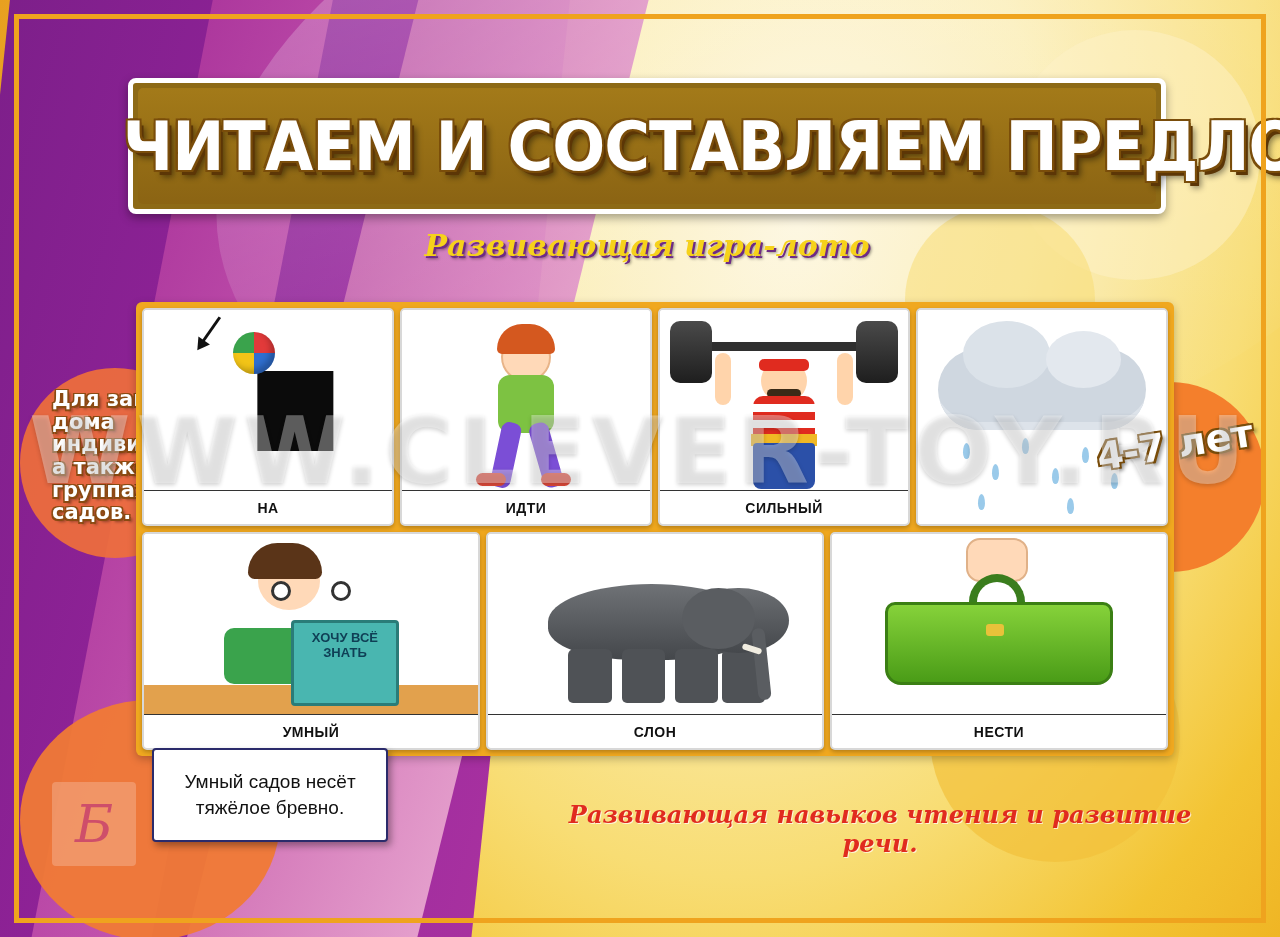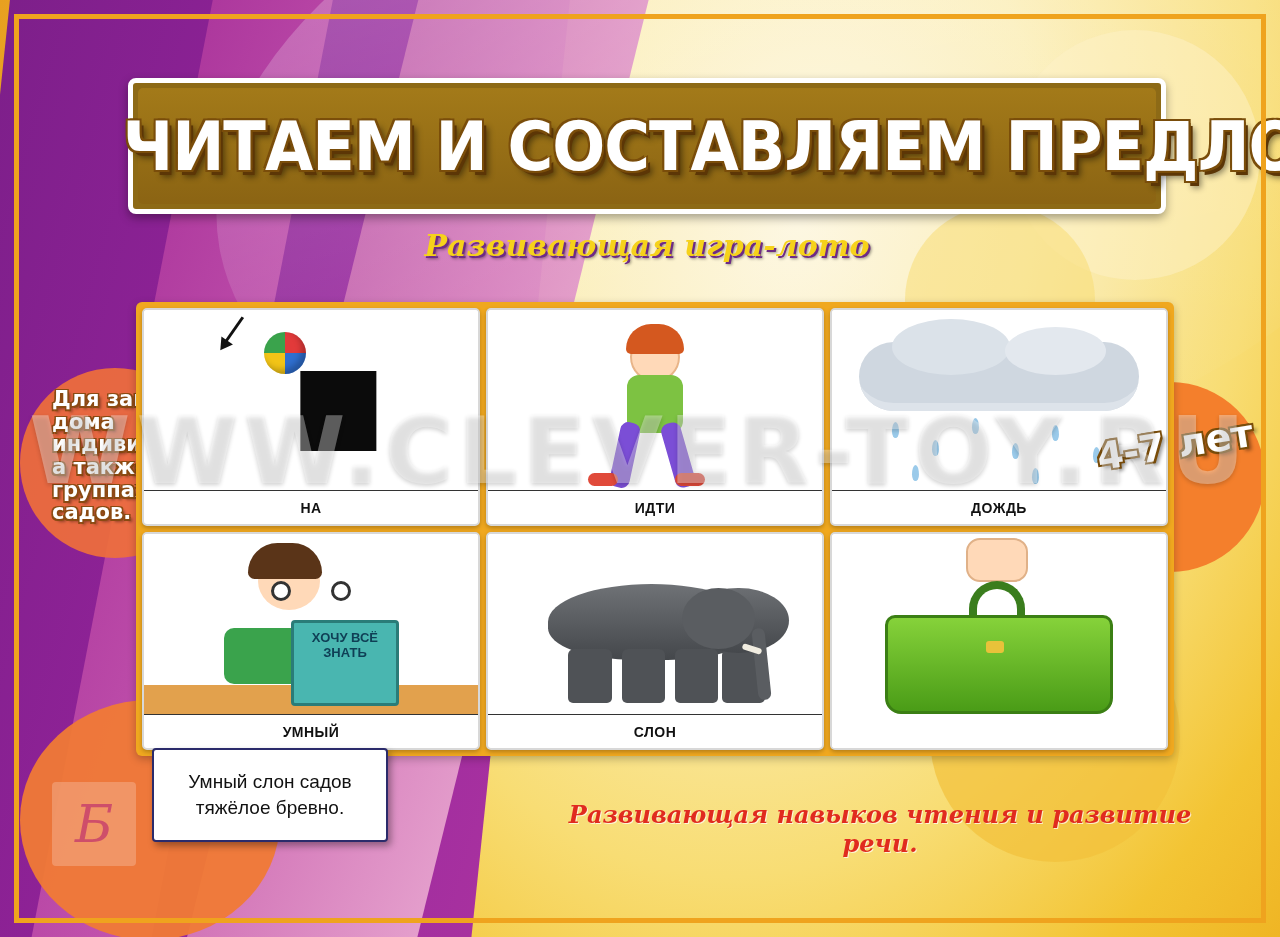--- a/index.html
+++ b/index.html
@@ -399,36 +399,53 @@
             <div class="boy-body"></div>
             <div class="boy-leg l"></div>
             <div class="boy-leg r"></div>
             <div class="boy-shoe" style="left:30%"></div>
             <div class="boy-shoe" style="left:56%"></div>
           </div>
         </div>
         <div class="card-label">ИДТИ</div>
       </div>
 
+      <div class="card">
+        <div class="card-art">
+          <div class="art">
+            <div class="sm-bar"></div>
+            <div class="sm-plate" style="left:4%"></div>
+            <div class="sm-plate" style="right:4%"></div>
+            <div class="sm-arm" style="left:22%"></div>
+            <div class="sm-arm" style="right:22%"></div>
+            <div class="sm-head"></div>
+            <div class="sm-band"></div>
+            <div class="sm-mous"></div>
+            <div class="sm-body"></div>
+            <div class="sm-belt"></div>
+            <div class="sm-legs"></div>
+          </div>
+        </div>
+        <div class="card-label">СИЛЬНЫЙ</div>
+      </div>
 
       <div class="card">
         <div class="card-art">
           <div class="art">
             <div class="rc-cloud"></div>
             <span class="drop" style="left:18%; top:62%"></span>
             <span class="drop" style="left:30%; top:72%"></span>
             <span class="drop" style="left:42%; top:60%"></span>
             <span class="drop" style="left:54%; top:74%"></span>
             <span class="drop" style="left:66%; top:64%"></span>
             <span class="drop" style="left:78%; top:76%"></span>
             <span class="drop" style="left:24%; top:86%"></span>
             <span class="drop" style="left:60%; top:88%"></span>
           </div>
         </div>
-        <div class="card-label">ДОЖДЬ</div>
       </div>
 
     </div>
 
     <div class="row" style="margin-bottom:0">
 
       <div class="card">
         <div class="card-art">
           <div class="art">
             <div class="rd-desk"></div>
@@ -464,28 +481,29 @@
 
       <div class="card">
         <div class="card-art">
           <div class="art">
             <div class="bg-hand"></div>
             <div class="bg-handle"></div>
             <div class="bg-body"></div>
             <div class="bg-clasp"></div>
           </div>
         </div>
+        <div class="card-label">НЕСТИ</div>
       </div>
 
 
 
     </div>
   </div>
 
-  <div class="callout callout-bottom">Умный слон садов тяжёлое бревно.</div>
+  <div class="callout callout-bottom">Умный садов несёт тяжёлое бревно.</div>
 
   <div class="age-badge">4-7 лет</div>
 
   <div class="tagline">Развивающая навыков чтения и развитие речи.</div>
 
   <div class="logo-box">
     <div class="logo-glyph">Б</div>
   </div>
 
   <div class="watermark">WWW.CLEVER-TOY.RU</div>

